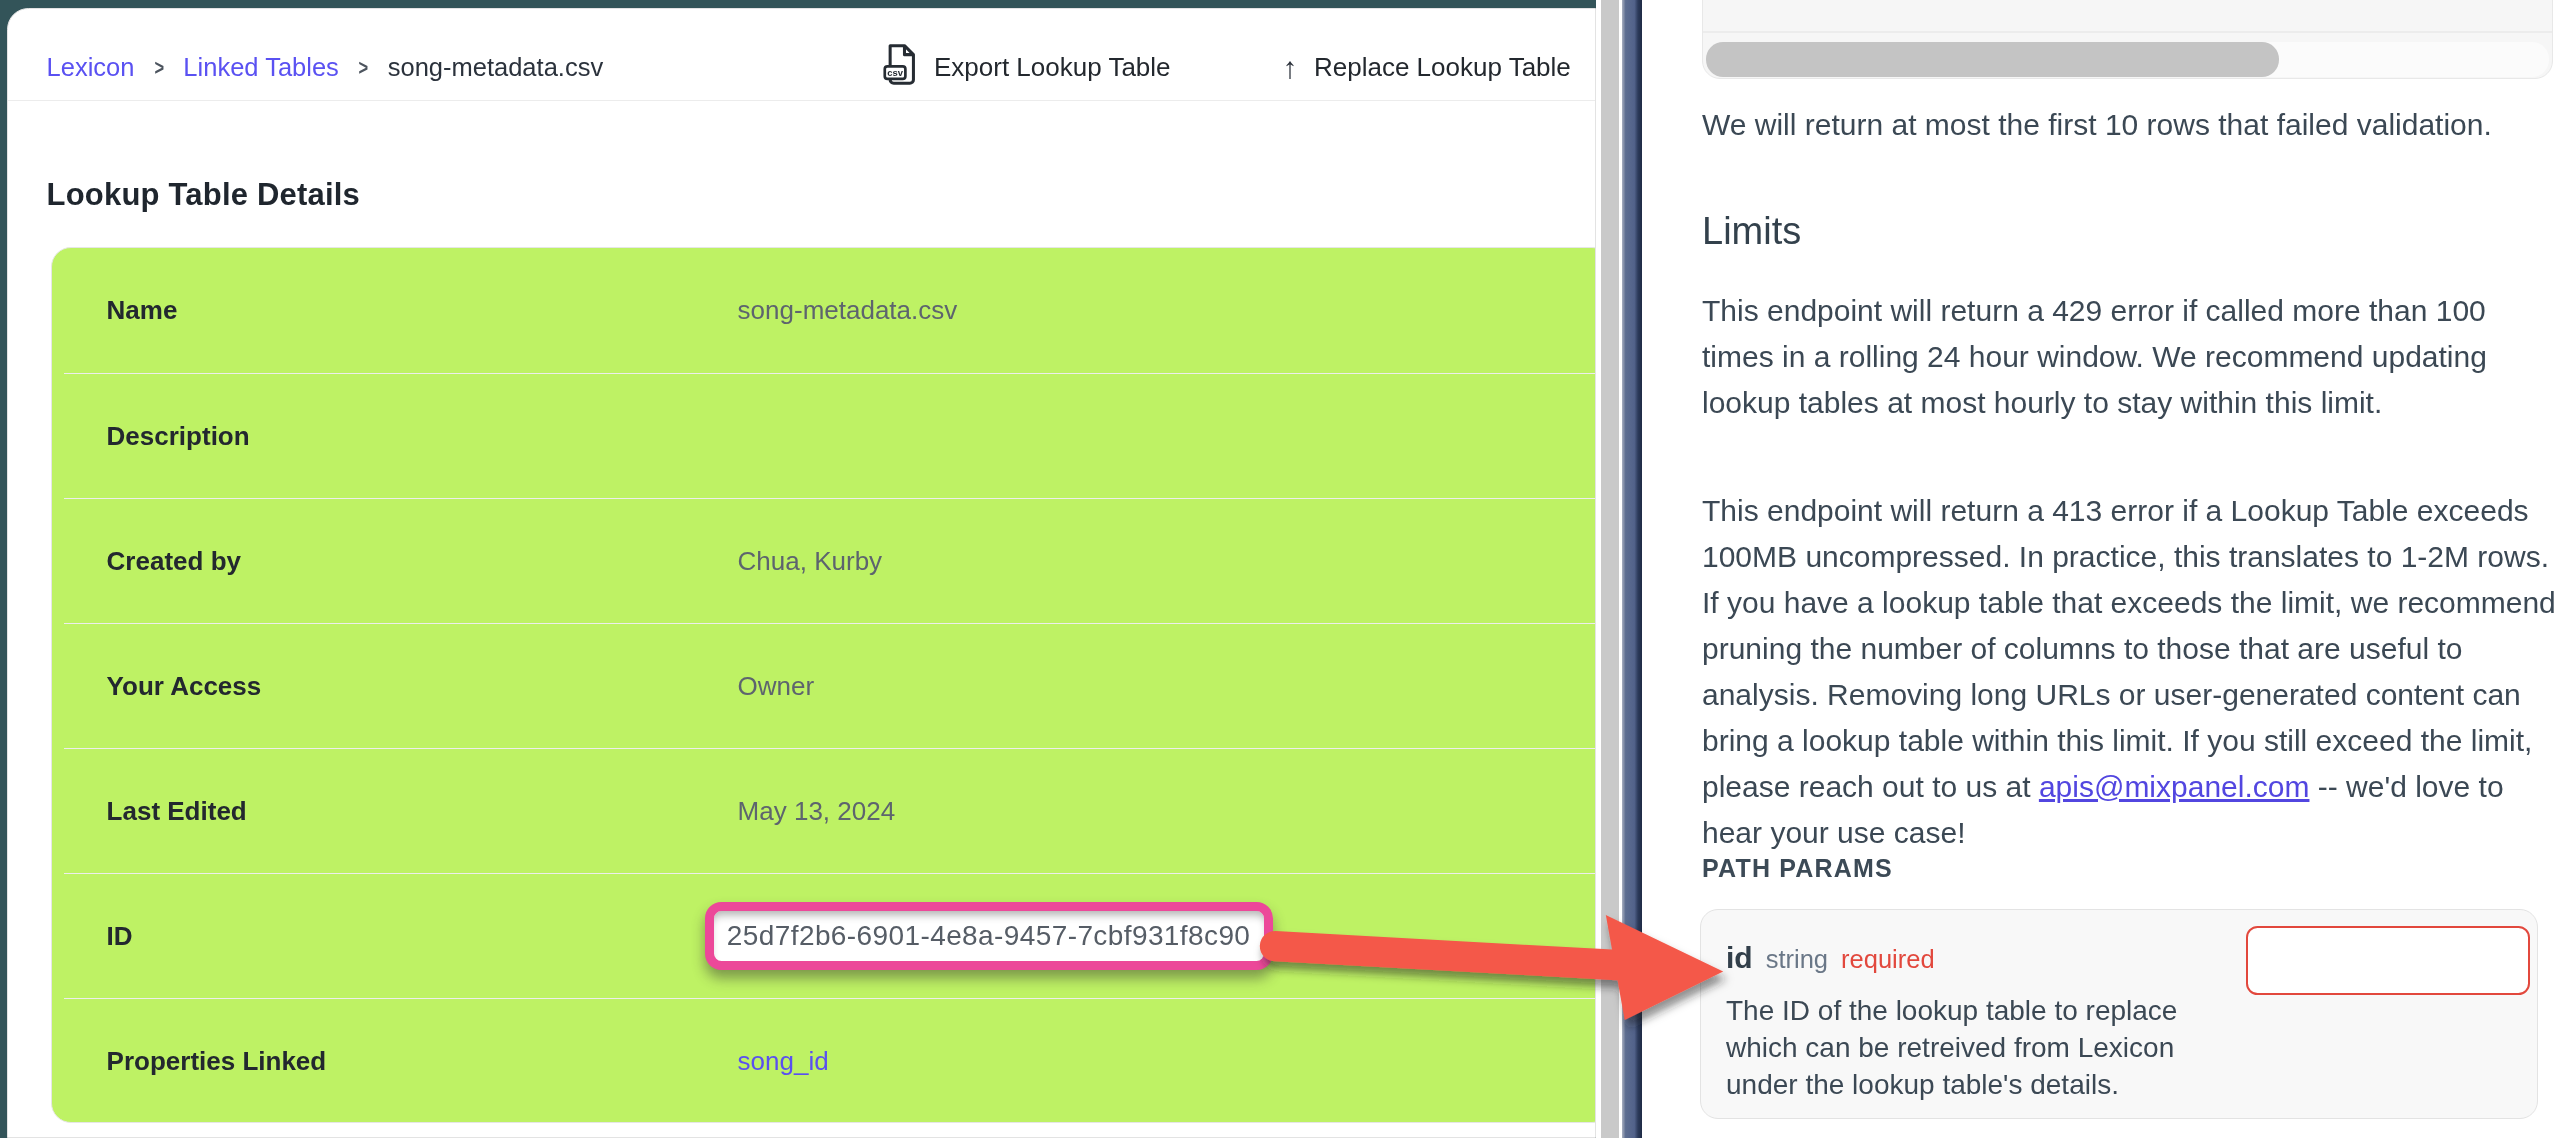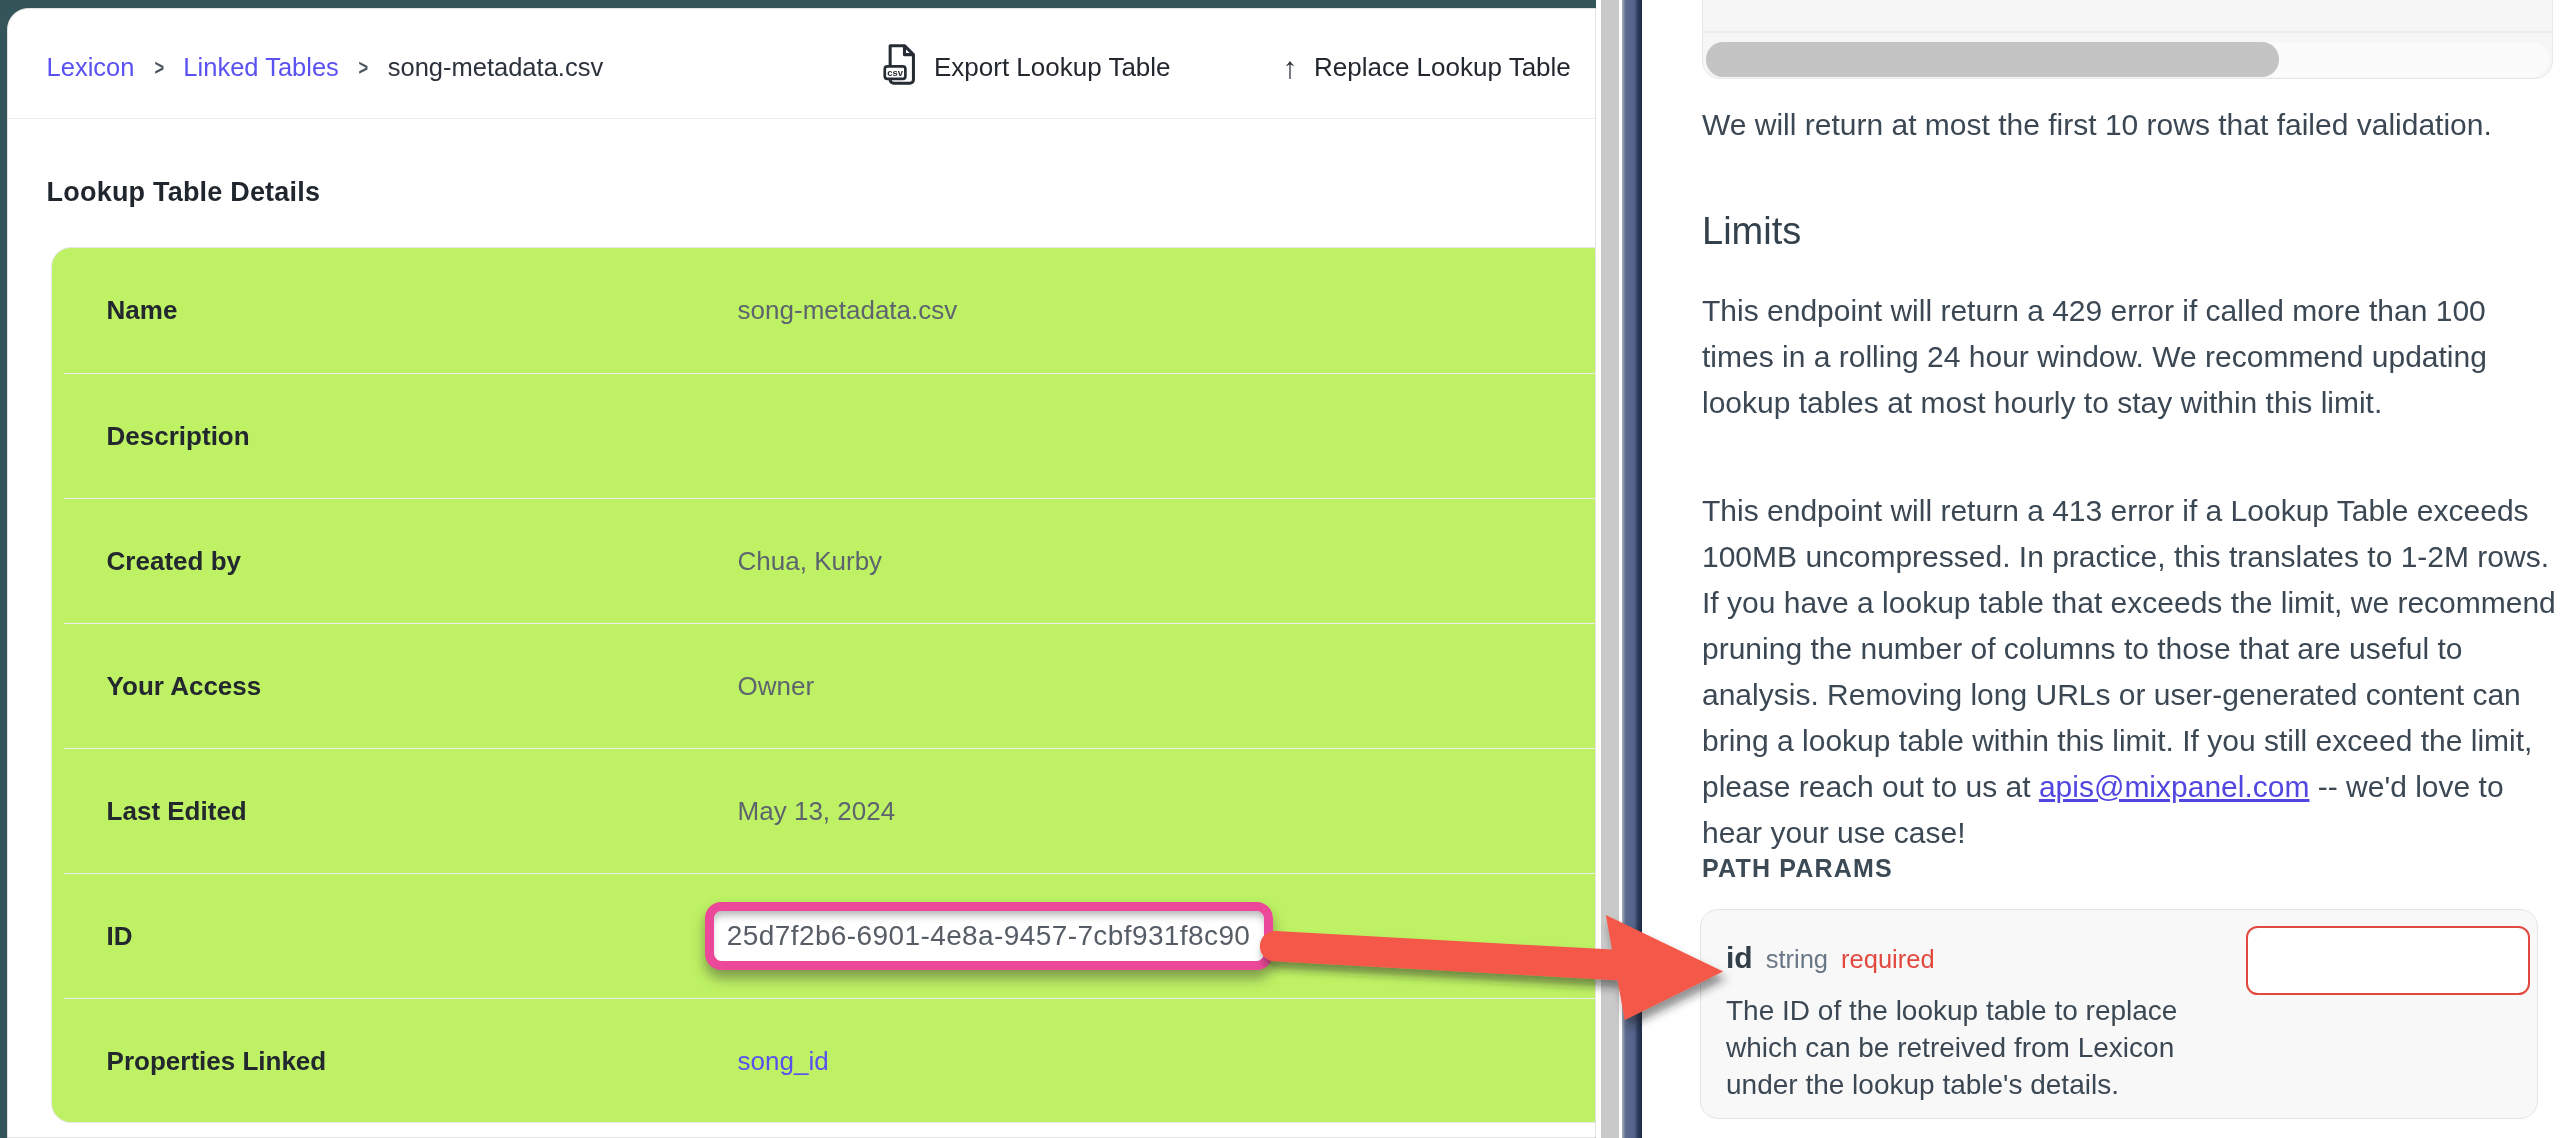--- a/index.html
+++ b/index.html
@@ -5,34 +5,34 @@
   * { margin:0; padding:0; box-sizing:border-box; }
   html,body { width:2576px; height:1139px; overflow:hidden; background:#ffffff;
               font-family:"Liberation Sans", sans-serif; }
   .abs { position:absolute; }
 
   
   #left-bg { left:0; top:0; width:1596px; height:1139px; background:#335459; }
   #left-card { left:6.6px; top:8.2px; width:1589px; height:1130px; background:#ffffff;
                border:1.6px solid #e3e3e3; border-top-left-radius:21.4px; overflow:hidden; }
 
-  #header-bar { left:0; top:0; width:100%; height:110px; border-bottom:1.6px solid #ececec; }
+  #header-bar { left:0; top:0; width:100%; height:92px; border-bottom:1.6px solid #ececec; }
   #breadcrumb { left:39px; top:0; height:117px; display:flex; align-items:center; gap:18px;
                 font-size:25.5px; white-space:nowrap; }
   .crumb-link { color:#5a51f2; font-weight:500; cursor:pointer; }
   .crumb-sep  { color:#4c545e; font-size:22px; font-weight:600; transform:scaleX(.75); }
   .crumb-current { color:#2b323c; font-weight:500; }
 
   .toolbar-btn { top:0; height:117px; display:flex; align-items:center; gap:16.4px;
                  font-size:26px; color:#23282e; font-weight:500; cursor:pointer; white-space:nowrap; }
   #export-btn { left:874px; }
   #replace-btn { left:1275px; }
   .up-glyph { font-size:30px; font-weight:600; color:#2c323b; }
 
-  #page-title { left:39px; top:168px; font-size:27px; font-weight:700; color:#1f262e;
+  #page-title { left:39px; top:168px; font-size:31px; font-weight:700; color:#1f262e;
                 letter-spacing:0.2px; }
 
   #details-table { left:43px; top:238px; width:1561px; height:876px;
                    border:1.6px solid #e6e6e6; border-radius:20px; background:#bef264;padding-left:12px; }
   .d-row { display:flex; align-items:center; height:125px; padding-left:43px; }
   .d-row + .d-row { border-top:1.6px solid #ededed; }
   .d-label { width:631px; font-size:26px; font-weight:600; color:#23282f; }
   .d-value { font-size:26px; color:#5d646e; }
   .link-purple { color:#5a50f0; font-weight:500; cursor:pointer; }
 

